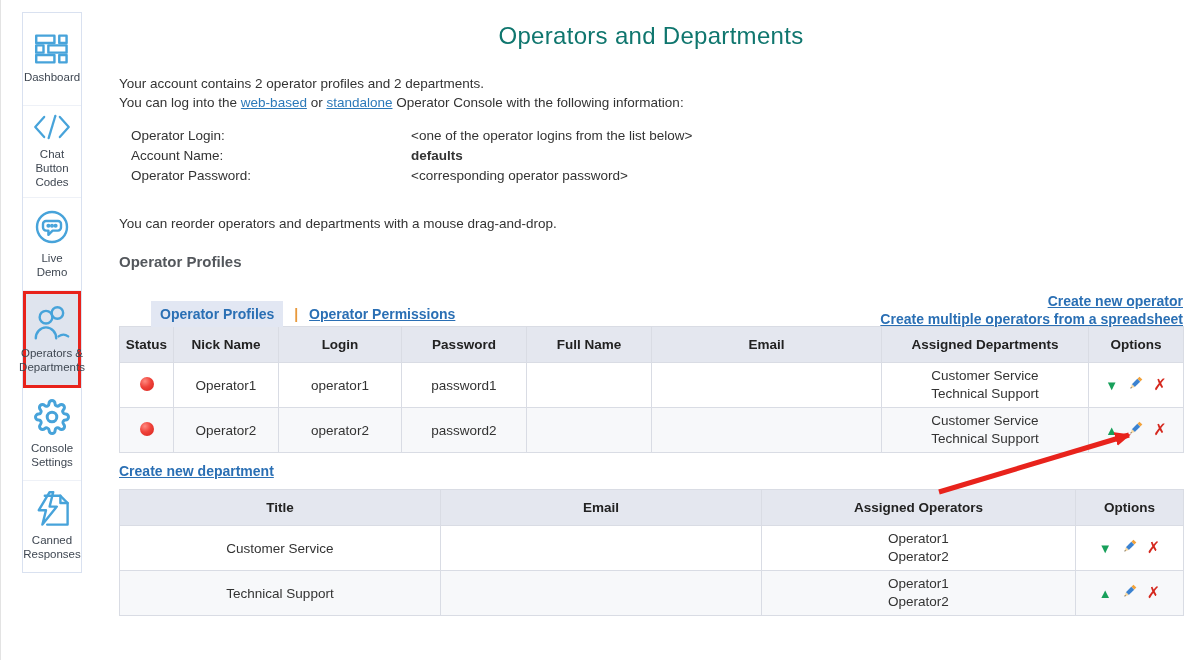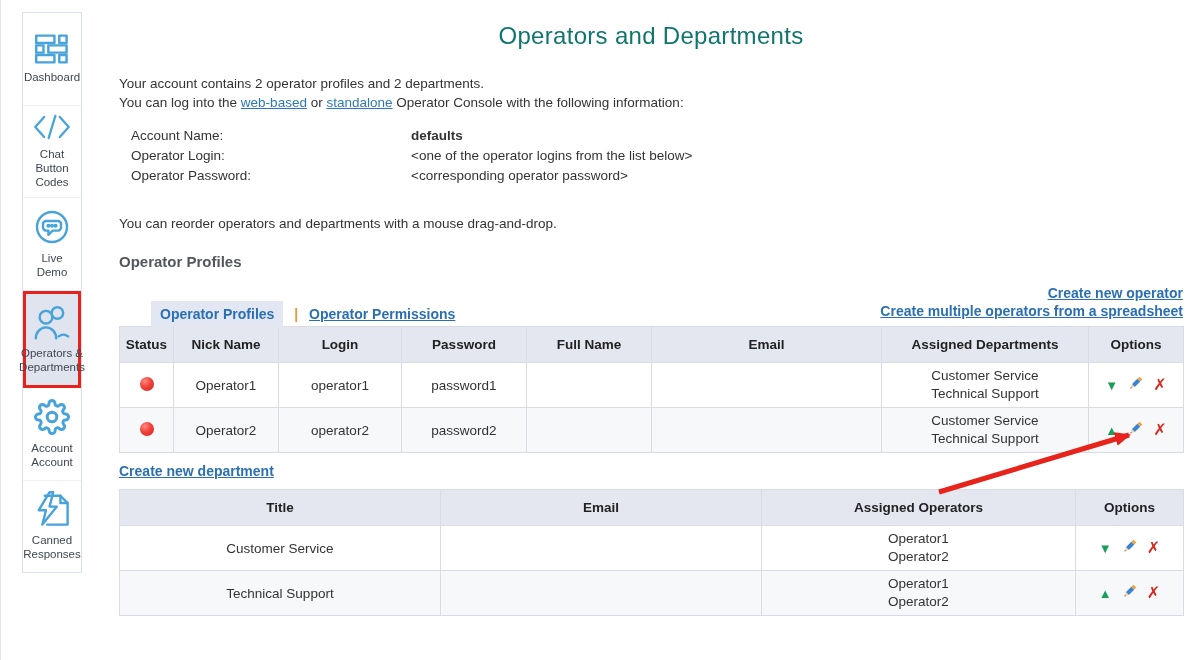--- a/index.html
+++ b/index.html
@@ -25,21 +25,21 @@
   .acct-row .v.bold { font-weight:bold; }
   .reorder-note { margin-top:30px; font-size:13.5px; }
 
   .sec-head { margin-top:22px; font-size:15px; font-weight:bold; color:#53575c; }
 
   .tabs-row { position:relative; margin-top:14px; height:42px; }
   .tabs { position:absolute; left:0; bottom:4px; font-size:14px; font-weight:bold;margin-left:32px; }
   .tab-active { background:#e2e7f3; color:#2a6fb4; padding:5px 9px; cursor:pointer; }
   .tab-sep { color:#e8993c; margin:0 7px; font-weight:bold; }
   .tab-link { color:#2a6fb4; text-decoration:underline; cursor:pointer; }
-  .create-links { position:absolute; right:0; top:0; text-align:right; font-size:14px; font-weight:bold; line-height:18px; }
+  .create-links { position:absolute; right:0; top:8px; text-align:right; font-size:14px; font-weight:bold; line-height:18px; }
   .create-links a { display:block; color:#2a6fb4; text-decoration:underline; cursor:pointer; }
 
   table { border-collapse:collapse; width:1064px; table-layout:fixed; font-size:13.5px; }
   th, td { border:1px solid #d9dce4; text-align:center; vertical-align:middle; color:#333; }
   thead th { background:#e4e7ef; font-weight:bold; height:36px; color:#222; }
   tbody td { height:45px; background:#fff; }
   tr.alt td { background:#f7f8fa; }
   .two-line span { display:block; line-height:18px; }
 
   .status-dot { display:inline-block; width:14px; height:14px; border-radius:50%; background:radial-gradient(circle at 35% 30%, #ff8a80 0%, #ef423a 45%, #d6231c 100%); }
@@ -100,21 +100,21 @@
       <path d="M1.5,28.5 a8.5,9 0 0 1 17,0"></path>
     </svg>
     <span class="lbl">Operators &amp; Departments</span>
   </div>
 
   <div class="side-item">
     <svg width="36" height="36" viewBox="0 0 24 24" stroke-width="1.7">
       <circle cx="12" cy="12" r="3.2"></circle>
       <path d="M19.4 15a1.65 1.65 0 0 0 .33 1.82l.06.06a2 2 0 0 1 0 2.83 2 2 0 0 1-2.83 0l-.06-.06a1.65 1.65 0 0 0-1.82-.33 1.65 1.65 0 0 0-1 1.51V21a2 2 0 0 1-2 2 2 2 0 0 1-2-2v-.09A1.65 1.65 0 0 0 9 19.4a1.65 1.65 0 0 0-1.82.33l-.06.06a2 2 0 0 1-2.83 0 2 2 0 0 1 0-2.83l.06-.06a1.65 1.65 0 0 0 .33-1.82 1.65 1.65 0 0 0-1.51-1H3a2 2 0 0 1-2-2 2 2 0 0 1 2-2h.09A1.65 1.65 0 0 0 4.6 9a1.65 1.65 0 0 0-.33-1.82l-.06-.06a2 2 0 0 1 0-2.83 2 2 0 0 1 2.83 0l.06.06a1.65 1.65 0 0 0 1.82.33H9a1.65 1.65 0 0 0 1-1.51V3a2 2 0 0 1 2-2 2 2 0 0 1 2 2v.09a1.65 1.65 0 0 0 1 1.51 1.65 1.65 0 0 0 1.82-.33l.06-.06a2 2 0 0 1 2.83 0 2 2 0 0 1 0 2.83l-.06.06a1.65 1.65 0 0 0-.33 1.82V9a1.65 1.65 0 0 0 1.51 1H21a2 2 0 0 1 2 2 2 2 0 0 1-2 2h-.09a1.65 1.65 0 0 0-1.51 1z"></path>
     </svg>
-    <span class="lbl">Account Account</span>
+    <span class="lbl">Console Settings</span>
   </div>
 
   <div class="side-item">
     <svg width="36" height="36" viewBox="0 0 30 30">
       <path d="M9,4 h13 l6,6 v18 h-17"></path>
       <path d="M22,4 v6 h6"></path>
       <path d="M13,1 L4,16 h6 L7,28 L19,13 h-6 L16,1 z"></path>
     </svg>
     <span class="lbl">Canned Responses</span>
   </div>
@@ -124,26 +124,26 @@
 
   <h1 class="page-title">Operators and Departments</h1>
 
   <div class="intro">
     <div>Your account contains 2 operator profiles and 2 departments.</div>
     <div><span>You can log into the </span><a class="inline-link">web-based</a><span> or </span><a class="inline-link">standalone</a><span> Operator Console with the following information:</span></div>
   </div>
 
   <div class="acct">
     <div class="acct-row">
+      <span class="k">Operator Login:</span>
+      <span class="v">&lt;one of the operator logins from the list below&gt;</span>
+    </div>
+    <div class="acct-row">
       <span class="k">Account Name:</span>
       <span class="v bold">defaults</span>
-    </div>
-    <div class="acct-row">
-      <span class="k">Operator Login:</span>
-      <span class="v">&lt;one of the operator logins from the list below&gt;</span>
     </div>
     <div class="acct-row">
       <span class="k">Operator Password:</span>
       <span class="v">&lt;corresponding operator password&gt;</span>
     </div>
   </div>
 
   <div class="reorder-note">You can reorder operators and departments with a mouse drag-and-drop.</div>
 
   <div class="sec-head">Operator Profiles</div>

